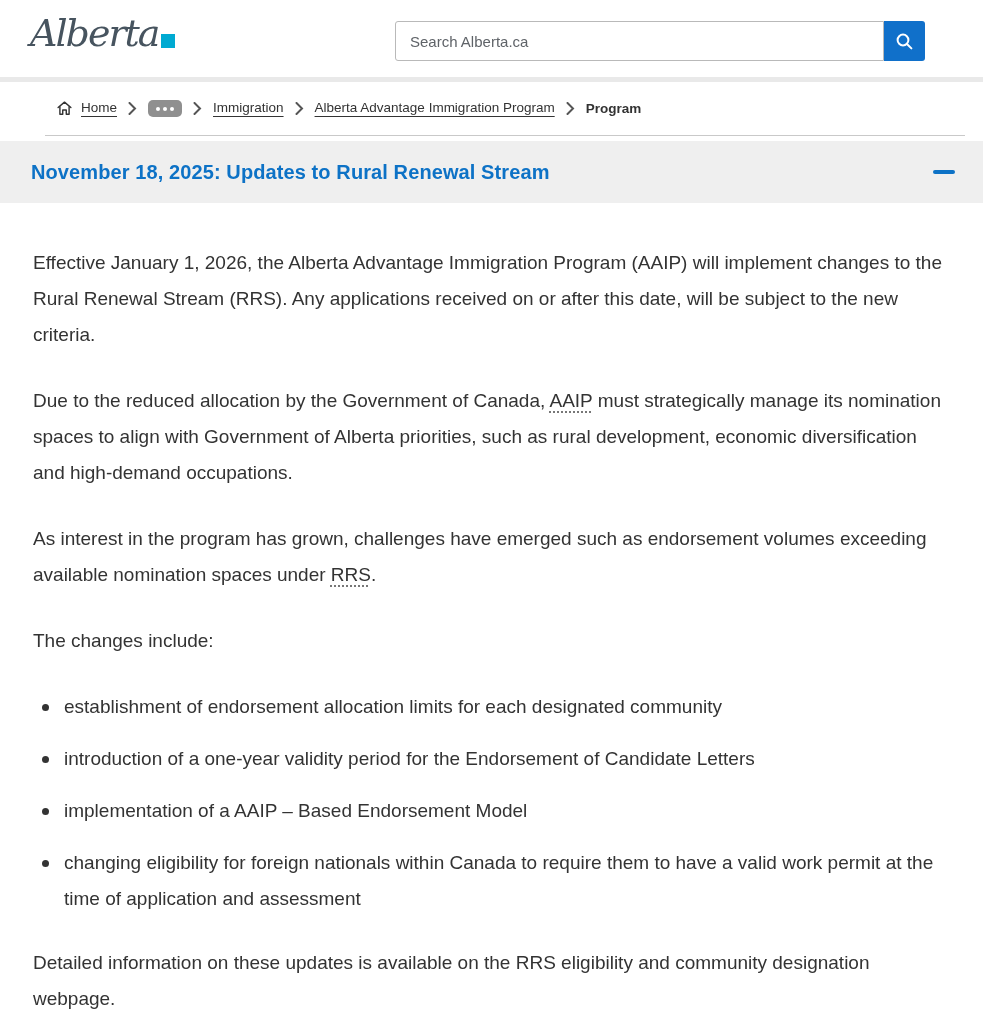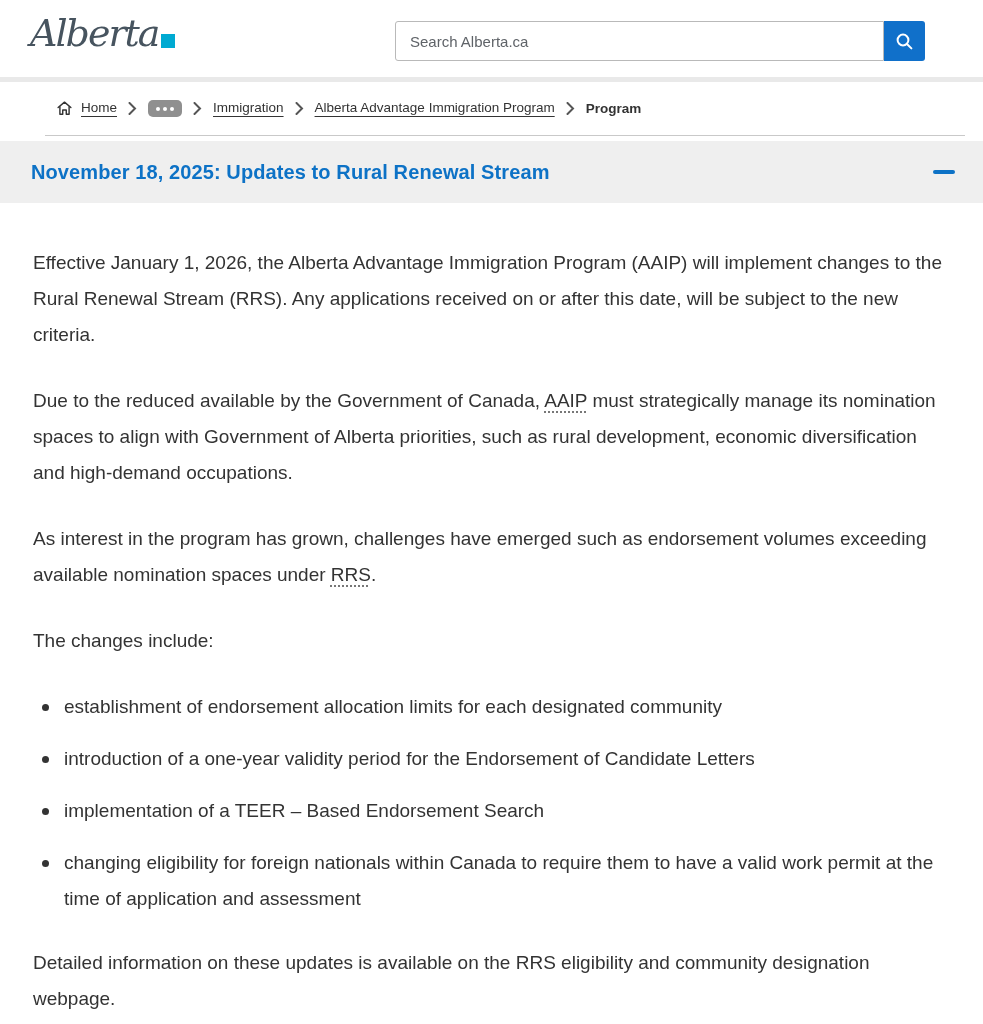--- a/index.html
+++ b/index.html
@@ -221,27 +221,27 @@
 <hr class="pre-accordion-divider">
 
 <section class="accordion-header">
   <h2 class="accordion-title">November 18, 2025: Updates to Rural Renewal Stream</h2>
   <span class="minus-icon"></span>
 </section>
 
 <main class="content">
   <p>Effective January 1, 2026, the Alberta Advantage Immigration Program (AAIP) will implement changes to the Rural Renewal Stream (RRS). Any applications received on or after this date, will be subject to the new criteria.</p>
 
-  <p><span>Due to the reduced available by the Government of Canada, </span><span class="abbr">AAIP</span><span> must strategically manage its nomination spaces to align with Government of Alberta priorities, such as rural development, economic diversification and high-demand occupations.</span></p>
+  <p><span>Due to the reduced allocation by the Government of Canada, </span><span class="abbr">AAIP</span><span> must strategically manage its nomination spaces to align with Government of Alberta priorities, such as rural development, economic diversification and high-demand occupations.</span></p>
 
   <p><span>As interest in the program has grown, challenges have emerged such as endorsement volumes exceeding available nomination spaces under </span><span class="abbr">RRS</span><span>.</span></p>
 
   <p>The changes include:</p>
 
   <ul class="changes-list">
     <li>establishment of endorsement allocation limits for each designated community</li>
     <li>introduction of a one-year validity period for the Endorsement of Candidate Letters</li>
-    <li>implementation of a TEER – Based Endorsement Search</li>
+    <li>implementation of a AAIP – Based Endorsement Model</li>
     <li>changing eligibility for foreign nationals within Canada to require them to have a valid work permit at the time of application and assessment</li>
   </ul>
 
   <p class="closing">Detailed information on these updates is available on the RRS eligibility and community designation webpage.</p>
 </main>
 
 </body></html>

